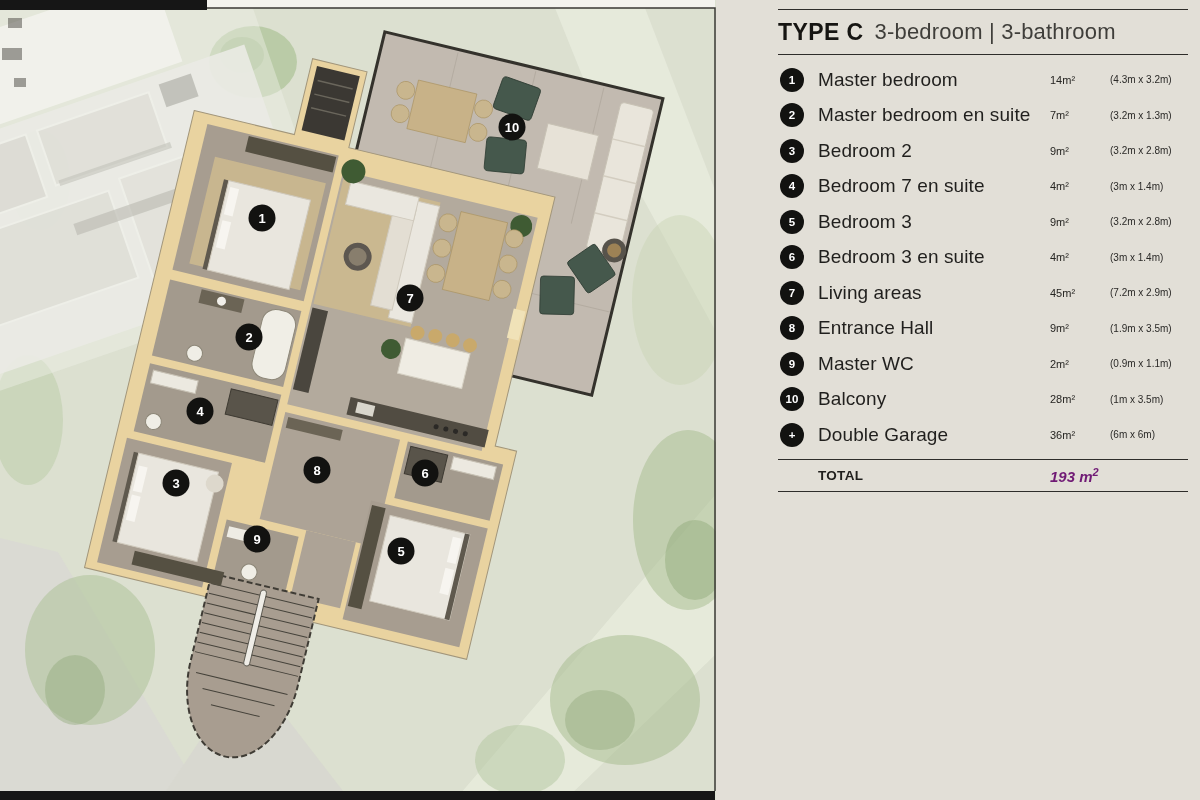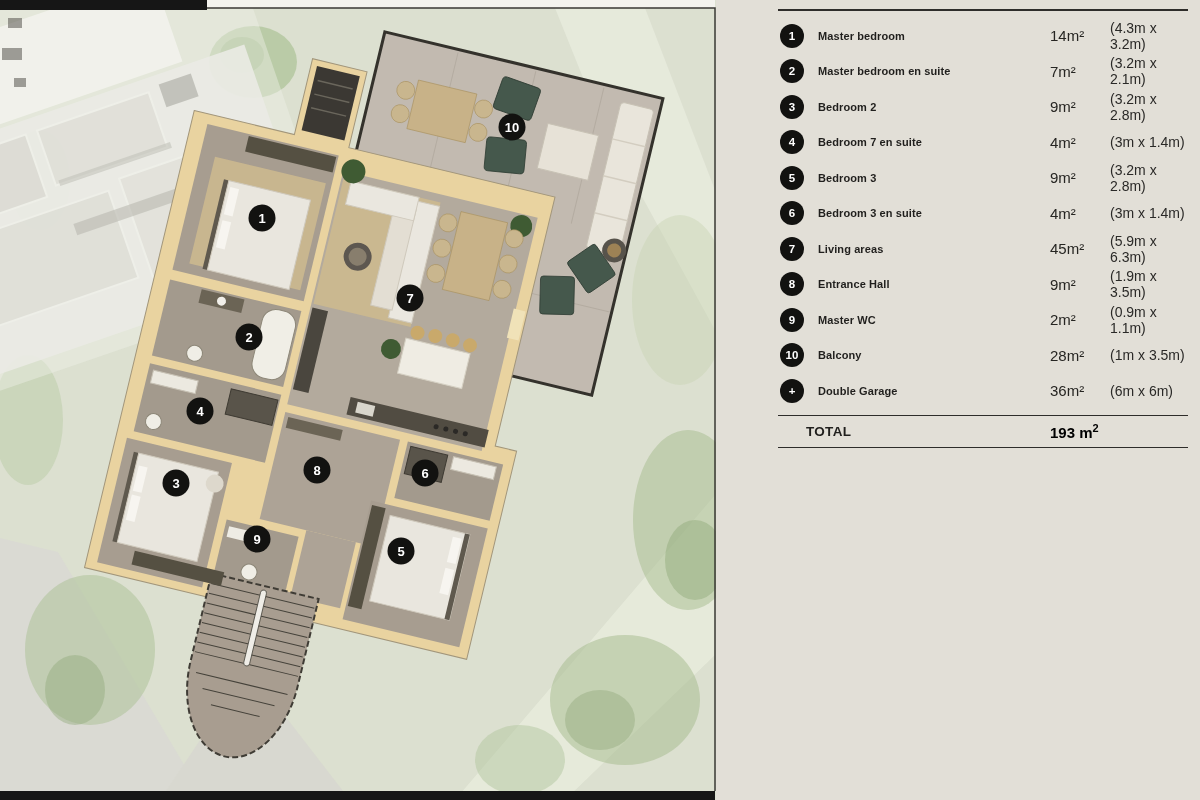--- a/index.html
+++ b/index.html
@@ -32,27 +32,27 @@
   #panel{position:absolute;left:716px;top:0;width:484px;height:800px;background:var(--panel,#e2dfd7);}
   #panel .content{margin-left:62px;margin-right:12px;padding-top:9px;color:var(--ink,#1d1c1a);}
   .rule{height:0;border-top:1.6px solid var(--rule,#2e2d2a);}
   .title{height:44px;display:flex;align-items:center;white-space:nowrap;}
   .title .t1{font-size:23px;font-weight:800;letter-spacing:.4px;color:#161512;}
   .title .t2{font-size:22px;font-weight:400;color:#3f3e3a;margin-left:11px;letter-spacing:.2px;}
   .rows{padding-top:7px;}
   .lrow{height:35.5px;display:flex;align-items:center;}
   .badge{width:24px;height:24px;margin-left:2px;border-radius:50%;background:var(--badge,#121210);
          color:#fff;font-size:11.5px;font-weight:700;display:flex;align-items:center;justify-content:center;flex:0 0 24px;}
-  .rname{flex:1;margin-left:14px;font-size:11px;font-weight:700;color:#201f1d;letter-spacing:.1px;}
-  .rarea{width:60px;font-size:15px;color:#262522;}
-  .rdims{width:78px;font-size:14px;color:#2a2927;}
+  .rname{flex:1;margin-left:14px;font-size:19px;font-weight:400;color:#201f1d;letter-spacing:.1px;}
+  .rarea{width:60px;font-size:11px;color:#262522;}
+  .rdims{width:78px;font-size:10px;color:#2a2927;}
   .totwrap{margin-top:6px;}
   .trow{height:31px;display:flex;align-items:center;}
-  .tlabel{flex:1;margin-left:28px;font-size:13.5px;font-weight:700;letter-spacing:.3px;color:#201f1d;}
-  .tvalue{width:138px;font-size:15px;font-weight:700;color:#000000;}
+  .tlabel{flex:1;margin-left:40px;font-size:13.5px;font-weight:700;letter-spacing:.3px;color:#201f1d;}
+  .tvalue{width:138px;font-size:15px;font-weight:700;color:#701a75;font-style:italic;}
   .tvalue sup{font-size:11px;font-weight:700;}
 </style>
 </head>
 <body>
 
 <div id="stage">
 
   <svg id="plan-svg" width="770" height="800" viewBox="0 0 770 800">
 
     <g>
@@ -293,34 +293,38 @@
       <g>
         <circle class="mk" cx="512" cy="127" r="13.5"></circle>
           <text class="mkt" x="512" y="131.5">10</text>
       </g>
     </g>
   </svg>
 
   <div id="panel">
     <div class="content">
       <div class="rule"></div>
+      <div class="title">
+        <span class="t1">TYPE C</span>
+        <span class="t2">3-bedroom | 3-bathroom</span>
+      </div>
       <div class="rule"></div>
 
       <div class="rows">
         <div class="lrow">
           <span class="badge">1</span>
           <span class="rname">Master bedroom</span>
           <span class="rarea">14m²</span>
           <span class="rdims">(4.3m x 3.2m)</span>
         </div>
         <div class="lrow">
           <span class="badge">2</span>
           <span class="rname">Master bedroom en suite</span>
           <span class="rarea">7m²</span>
-          <span class="rdims">(3.2m x 2.1m)</span>
+          <span class="rdims">(3.2m x 1.3m)</span>
         </div>
         <div class="lrow">
           <span class="badge">3</span>
           <span class="rname">Bedroom 2</span>
           <span class="rarea">9m²</span>
           <span class="rdims">(3.2m x 2.8m)</span>
         </div>
         <div class="lrow">
           <span class="badge">4</span>
           <span class="rname">Bedroom 7 en suite</span>
@@ -336,21 +340,21 @@
         <div class="lrow">
           <span class="badge">6</span>
           <span class="rname">Bedroom 3 en suite</span>
           <span class="rarea">4m²</span>
           <span class="rdims">(3m x 1.4m)</span>
         </div>
         <div class="lrow">
           <span class="badge">7</span>
           <span class="rname">Living areas</span>
           <span class="rarea">45m²</span>
-          <span class="rdims">(5.9m x 6.3m)</span>
+          <span class="rdims">(7.2m x 2.9m)</span>
         </div>
         <div class="lrow">
           <span class="badge">8</span>
           <span class="rname">Entrance Hall</span>
           <span class="rarea">9m²</span>
           <span class="rdims">(1.9m x 3.5m)</span>
         </div>
         <div class="lrow">
           <span class="badge">9</span>
           <span class="rname">Master WC</span>

